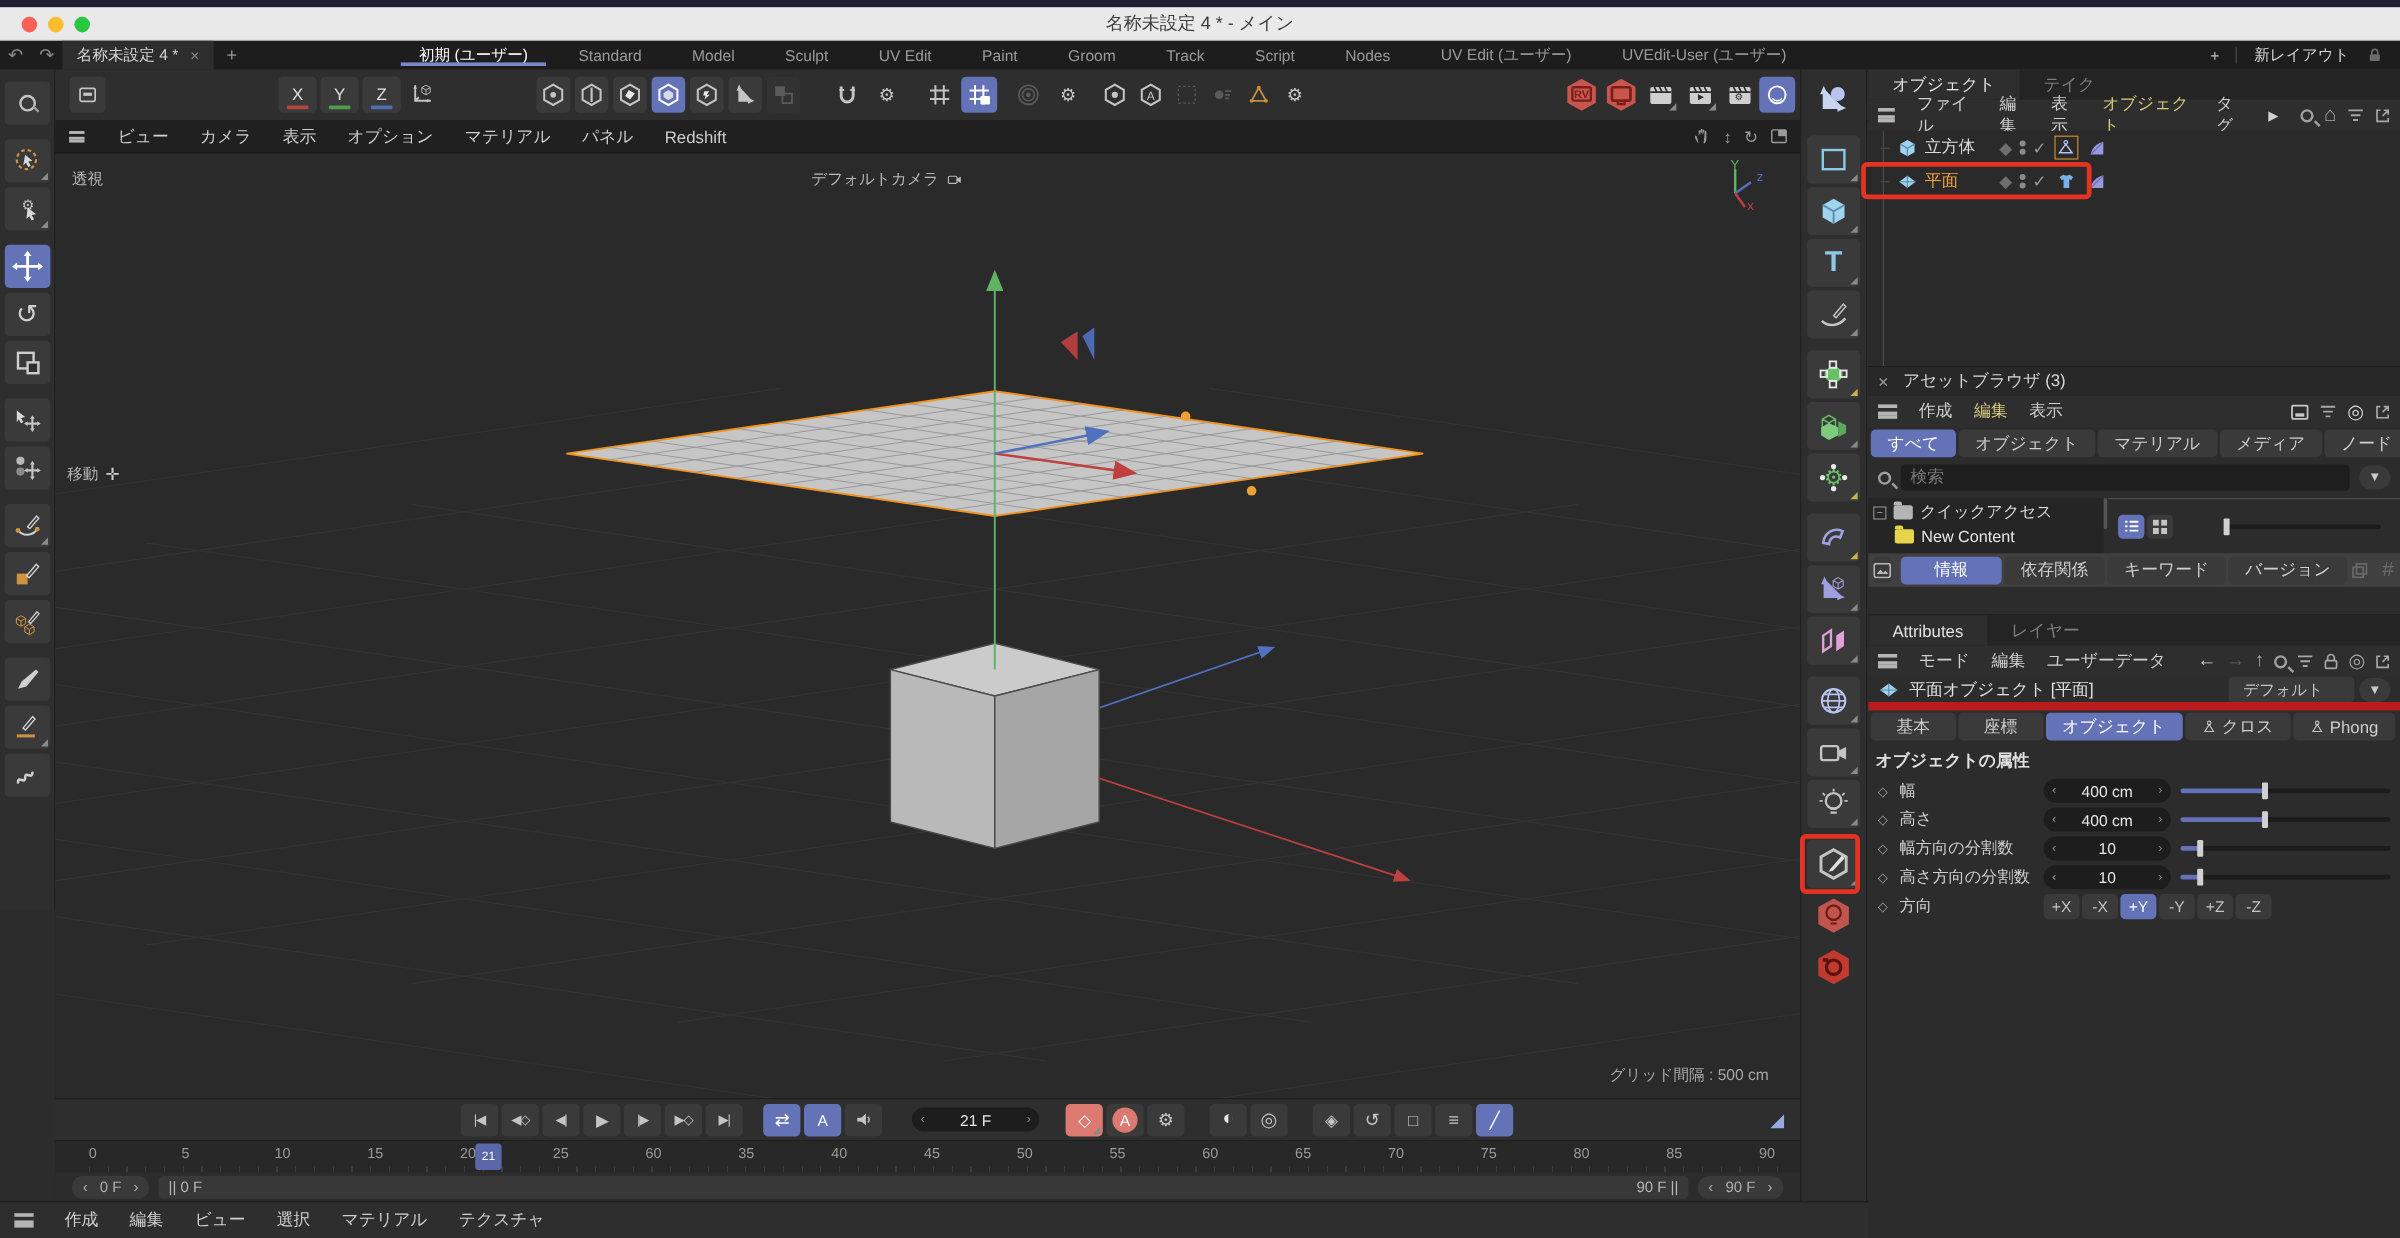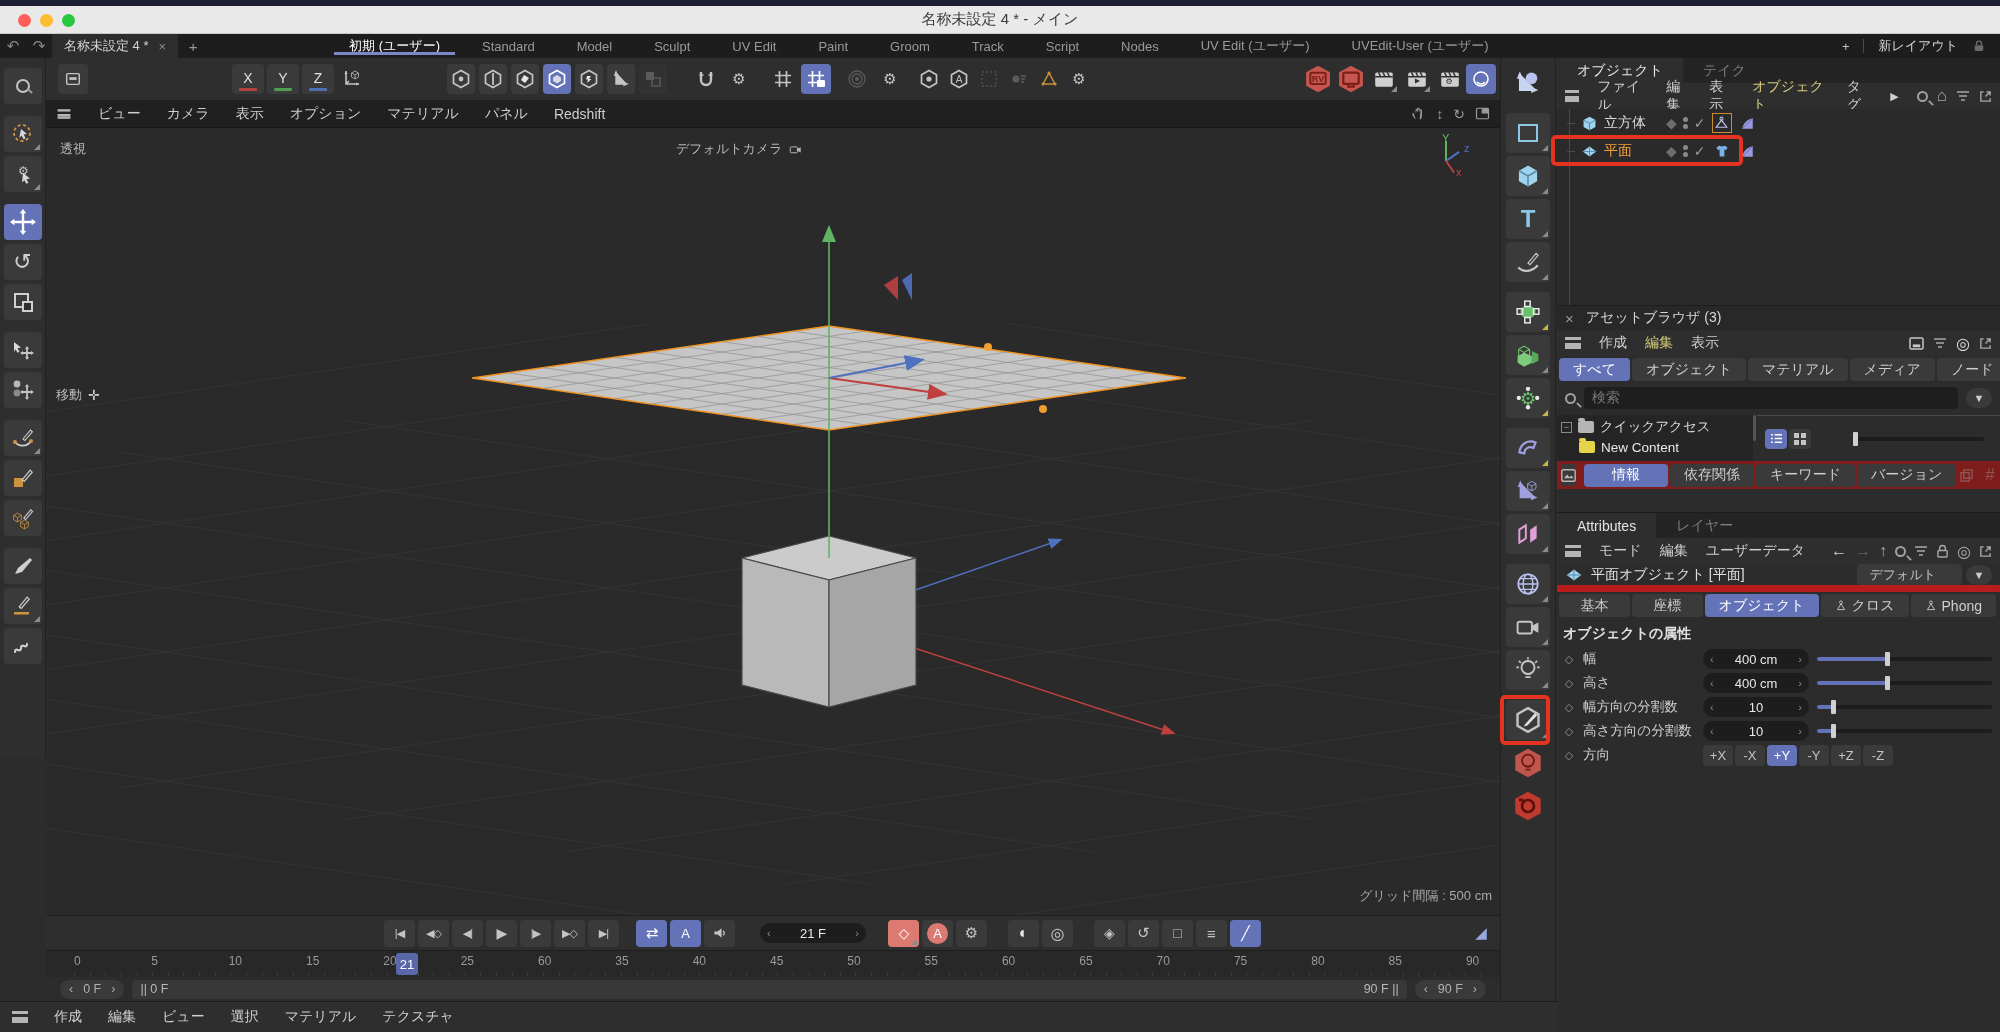--- a/index.html
+++ b/index.html
@@ -88,21 +88,21 @@
 .sfill{position:absolute;left:0;top:0;height:100%;background:#6472b8;border-radius:2px}
 .shandle{position:absolute;top:-5px;width:5px;height:14px;background:#d0d0d0;border-radius:1px}
 .dirbtn{min-width:30px;height:21px;padding:0 6px;font-size:13px}
 
 .transport{left:46px;top:915px;width:1454px;height:35px;background:#2e2e2e;border-top:1px solid #1f1f1f;display:flex;align-items:center}
 .trb{width:31px;height:27px;font-size:11px;letter-spacing:-1px;margin-right:3px}
 .ruler{left:46px;top:950px;width:1454px;height:27px;background:#282828;border-top:1px solid #1e1e1e;position:absolute}
 .ticks{position:absolute;left:28px;right:18px;top:0;bottom:0;display:flex;justify-content:space-between;font-size:12px;color:#9a9a9a;
  background:repeating-linear-gradient(90deg,#3c3c3c 0,#3c3c3c 1px,transparent 1px,transparent 15.63px) left bottom/100% 5px no-repeat}
 .ticks span{padding-top:3px;width:16px}
-.playhead{position:absolute;left:350px;top:2px;width:22px;height:22px;background:#5a67a8;border-radius:3px;color:#fff;font-size:13px;display:flex;align-items:center;justify-content:center}
+.playhead{position:absolute;left:350px;top:2px;width:22px;height:22px;background:#5a67a8;border-radius:3px;color:#fff;font-size:10px;display:flex;align-items:center;justify-content:center}
 .rangerow{left:46px;top:977px;width:1454px;height:24px;background:#2c2c2c;display:flex;align-items:center;font-size:12.5px;color:#b0b0b0;position:absolute}
 .spin{height:19px;background:#3a3a3a;border-radius:9px;display:flex;align-items:center;gap:10px;padding:0 9px}
 .rangebar{flex:1;height:19px;background:#383838;border-radius:4px;margin:0 8px;display:flex;align-items:center;justify-content:space-between;padding:0 8px;color:#b8b8b8}
 .botmenu{left:0;top:1001px;width:1557px;height:31px;background:#2e2e2e;border-top:1px solid #1d1d1d;display:flex;align-items:center;gap:26px;padding-left:12px;font-size:14px;color:#cfcfcf;position:absolute}
 
 .redbox{position:absolute;border:4px solid #e53322;border-radius:5px;pointer-events:none}
 .kf{left:52px;top:917px;width:40px;height:31px;display:flex;align-items:center;justify-content:center;color:#d0d0d0;font-size:15px;position:absolute}
 .cornerbtn{left:1464px;top:917px;width:34px;height:31px;position:absolute;display:flex;align-items:center;justify-content:center;color:#98a8e0;font-size:15px}
 </style>
 </head>
@@ -554,21 +554,21 @@
       <span class="vplabel" style="left:630px;top:12px;display:flex;gap:6px;align-items:center">
           <span>デフォルトカメラ</span>
           <svg class="svgi" width="15" height="13" viewBox="0 0 20 20">
             <use href="#cams" color="#b8b8b8"></use>
           </svg>
         </span>
       <span class="vplabel" style="left:10px;top:258px;display:flex;gap:6px;align-items:center">
           <span>移動</span>
           <span style="font-size:14px;color:#d0d0d0">✛</span>
         </span>
-      <span class="vplabel" style="right:8px;bottom:10px;color:#a8a8a8">グリッド間隔 : 500 cm</span>
+      <span class="vplabel" style="right:26px;bottom:10px;color:#a8a8a8">グリッド間隔 : 500 cm</span>
       <div class="gizmo">
         <span class="gline" style="background:#5fb463;transform:rotate(-90deg)"></span>
         <span class="gline" style="background:#5070c0;transform:rotate(-35deg);width:16px"></span>
         <span class="gline" style="background:#c04040;transform:rotate(55deg);width:14px"></span>
         <span style="position:absolute;left:20px;top:-4px;color:#5fb463">Y</span>
         <span style="position:absolute;left:42px;top:6px;color:#5070c0">z</span>
         <span style="position:absolute;left:34px;top:30px;color:#c04040">x</span>
       </div>
     </div>
   </div>
@@ -833,21 +833,21 @@
                 <rect x="7" y="0" width="5" height="5" fill="#c4c4c4"></rect>
                 <rect x="0" y="7" width="5" height="5" fill="#c4c4c4"></rect>
                 <rect x="7" y="7" width="5" height="5" fill="#c4c4c4"></rect>
               </svg>
             </div>
           <div class="slider" style="margin-left:40px">
               <span class="shandle" style="left:0"></span>
             </div>
         </div>
       </div>
-      <div class="flex" style="height:28px;gap:2px;padding:0 4px;background:#7f1d1d">
+      <div class="flex" style="height:28px;gap:2px;padding:0 4px;background:#404040">
         <div class="ibtn" style="width:26px;height:22px">
             <svg class="svgi" width="15" height="13" viewBox="0 0 16 14">
               <rect x="0.8" y="0.8" width="14.4" height="12.4" rx="2" fill="none" stroke="#b8b8b8" stroke-width="1.5"></rect>
               <path d="M3 10l3.5-4 2.5 3 2-2 2.5 3Z" fill="#b8b8b8"></path>
             </svg>
           </div>
         <div class="seg" style="margin:0 0 0 6px">
           <div class="s on" style="width:84px">情報</div>
           <div class="s">依存関係</div>
           <div class="s">キーワード</div>

